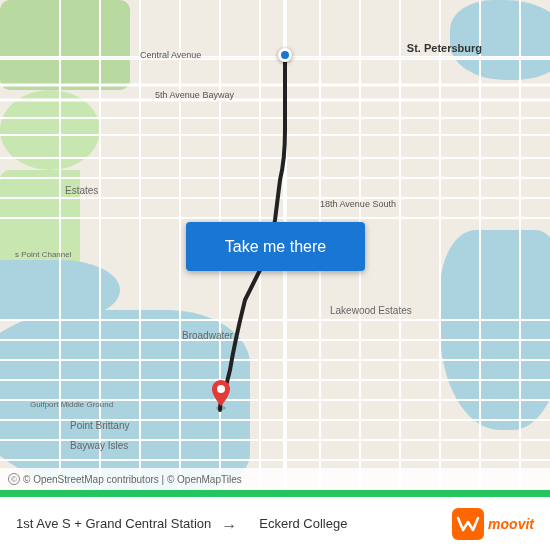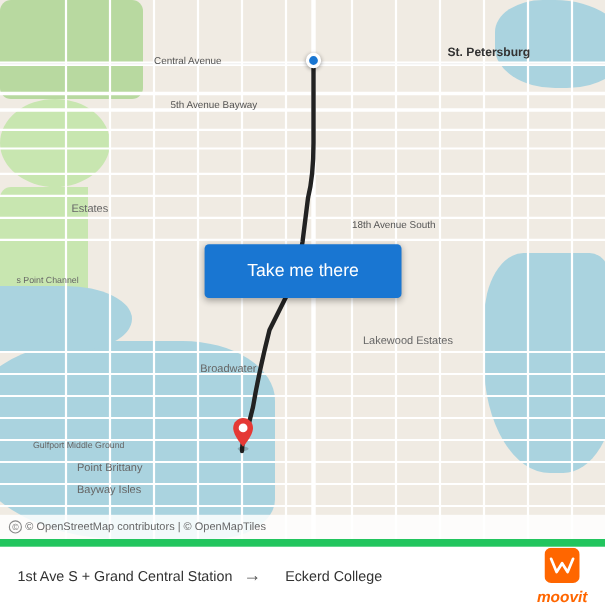--- a/index.html
+++ b/index.html
@@ -174,21 +174,20 @@
       font-weight: 500;
       color: #333;
       margin-left: 12px;
     }
 
     
     .moovit-logo {
       display: flex;
       align-items: center;
       gap: 4px;
-      flex-direction: column;
     }
 
     .moovit-icon {
       width: 32px;
       height: 32px;
     }
 
     .moovit-text {
       font-size: 14px;
       font-weight: bold;

